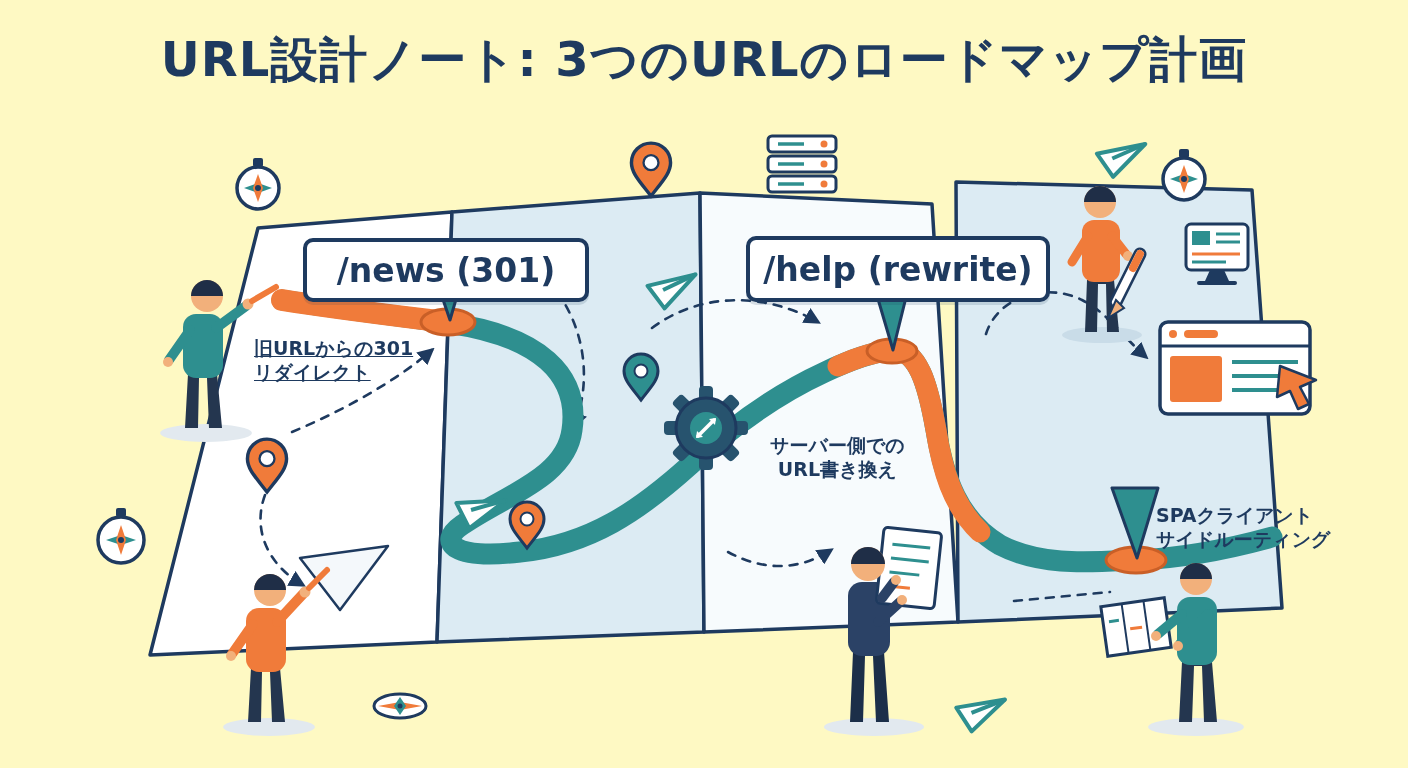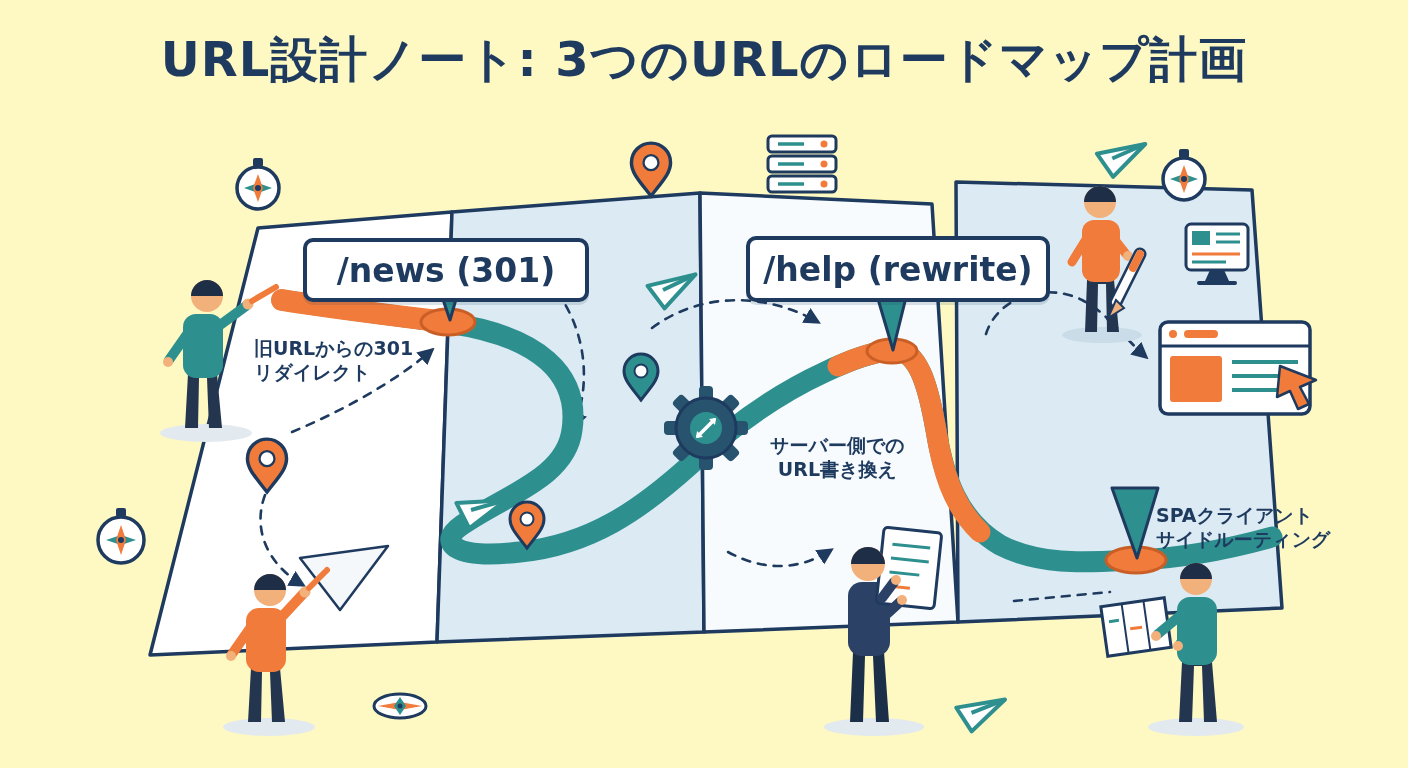--- a/index.html
+++ b/index.html
@@ -8,21 +8,21 @@
   svg.scene{position:absolute;left:0;top:0;}
   .title{position:absolute;left:0;top:28px;width:100%;text-align:center;
          font-size:48px;font-weight:800;color:#1e3a5f;letter-spacing:1px;}
   .callout{position:absolute;background:#ffffff;border:4px solid #1e3a5f;border-radius:10px;
            display:flex;align-items:center;justify-content:center;font-weight:800;color:#1e3a5f;
            font-size:33px;box-shadow:0 3px 0 rgba(30,58,95,.15);white-space:nowrap;}
   #callout-news{left:303px;top:190px;width:278px;height:56px;margin-top:48px;}
   #callout-help{left:746px;top:209px;width:296px;height:58px;margin-top:27px;}
   #callout-profile{left:1003px;top:428px;width:290px;height:62px;}
   .annot{position:absolute;color:#1e3a5f;font-weight:700;font-size:19px;line-height:1.28;}
-  #annot-1{left:254px;top:336px;}
+  #annot-1{left:254px;top:336px;text-decoration:underline;}
   #annot-2{left:487px;top:266px;}
   #annot-3{left:770px;top:433px;text-align:center;}
   #annot-4{left:1156px;top:503px;}
 </style>
 </head>
 <body>
 
 <div class="stage">
 
 <svg class="scene" width="1408" height="768" viewBox="0 0 1408 768">

